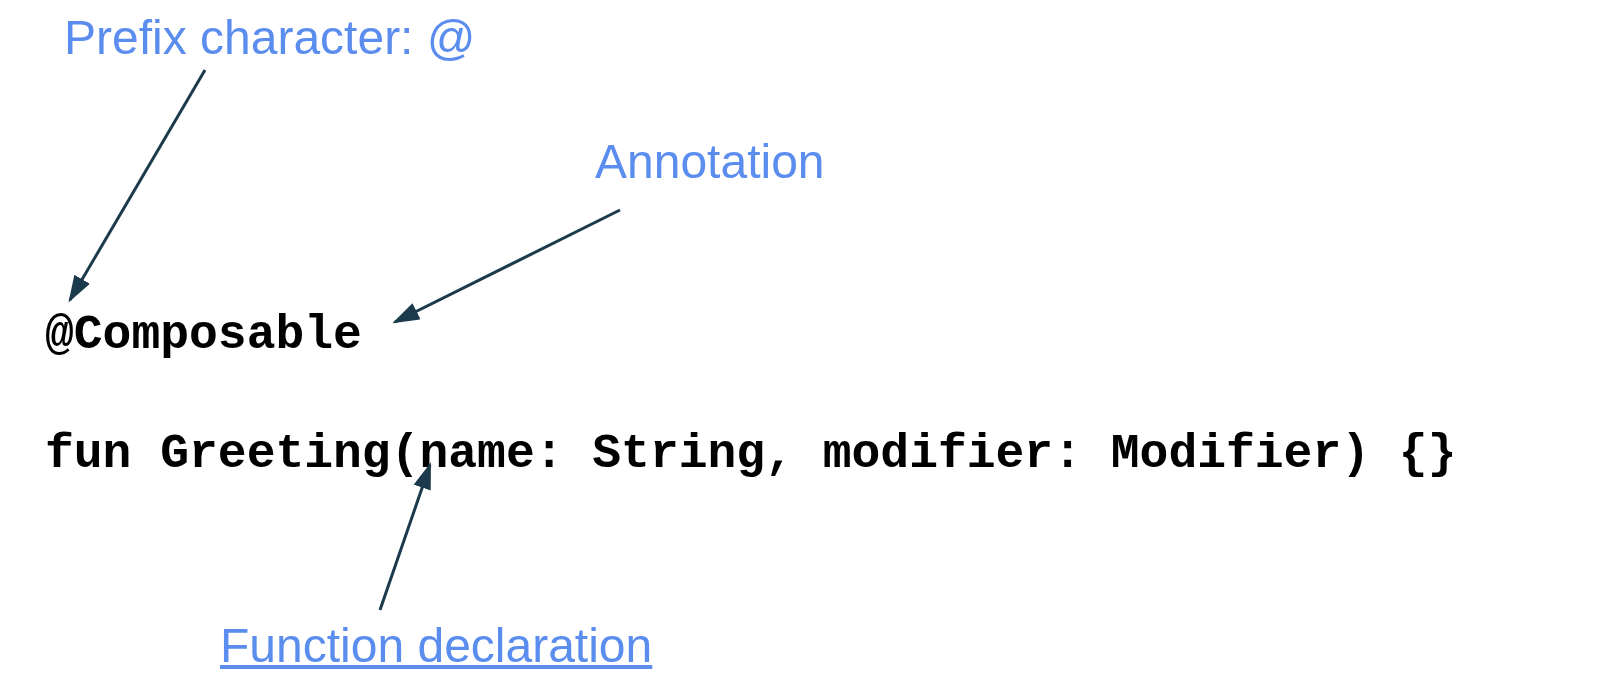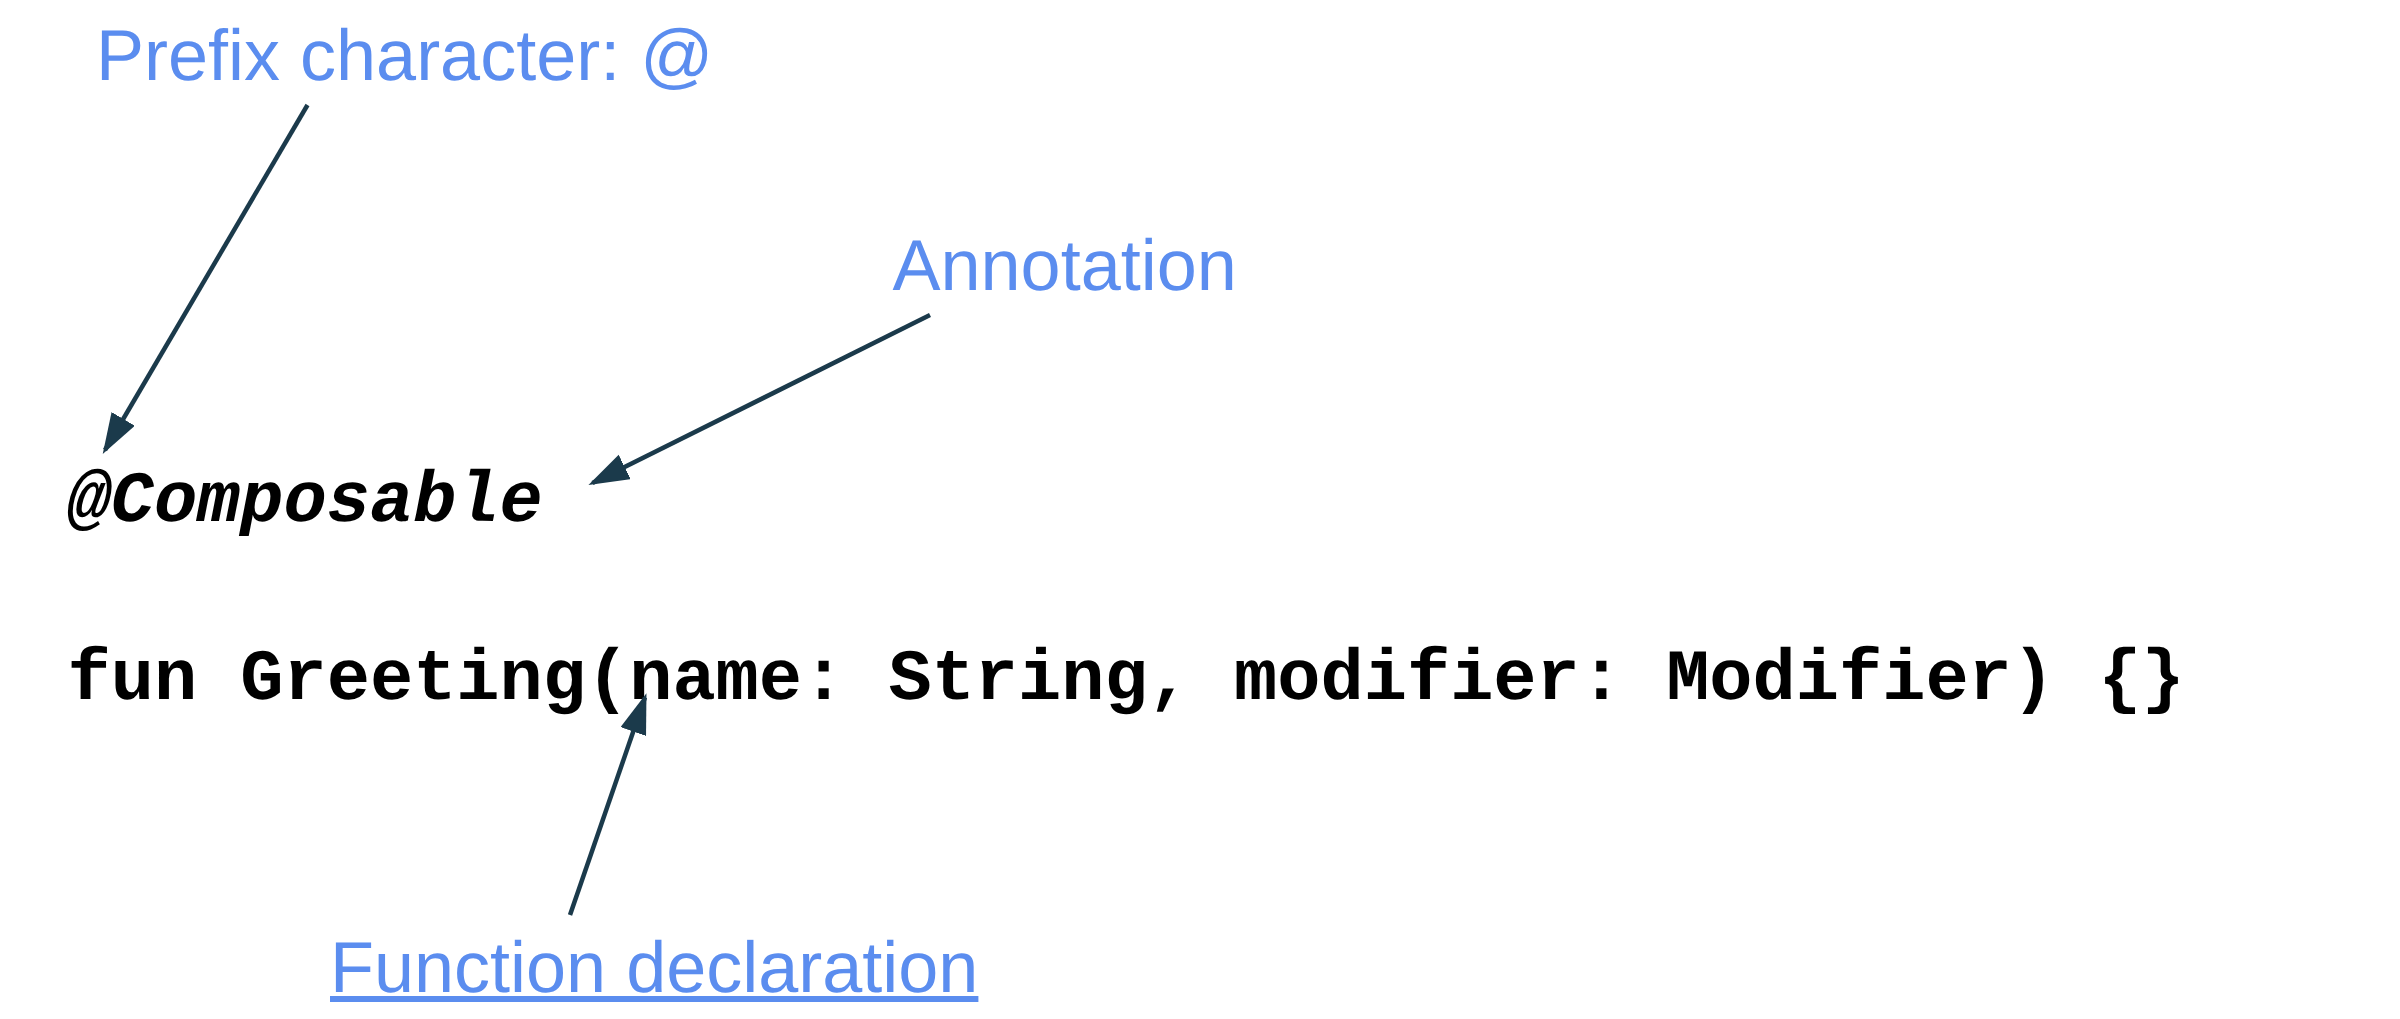--- a/index.html
+++ b/index.html
@@ -24,41 +24,40 @@
       position: absolute;
       font-family: 'Courier New', Courier, monospace;
       font-weight: bold;
       color: #000;
       font-size: 48px;
       white-space: nowrap;
     }
     .annotation-line {
       left: 45px;
       top: 308px;
-      font-style: italic;
     }
     .function-line {
       left: 45px;
       top: 405px;
       margin-top: 22px;
     }
     svg.arrows {
       position: absolute;
       top: 0;
       left: 0;
       width: 1600px;
       height: 679px;
       pointer-events: none;
     }
   </style>
 </head>
 <body>
 
 <div class="label" style="left: 64px; top: 10px;">Prefix character: @</div>
-<div class="label" style="left: 595px; top: 150px;">Annotation</div>
+<div class="label" style="left: 595px; top: 134px;">Annotation</div>
 <div class="label" style="left: 220px; top: 618px; text-decoration: underline;">Function declaration</div>
 
 <div class="code-line annotation-line">@Composable</div>
 <div class="code-line function-line">fun Greeting(name: String, modifier: Modifier) {}</div>
 
 <svg class="arrows">
   <defs>
     <marker id="arrowhead" markerWidth="10" markerHeight="10" refX="8" refY="3" orient="auto" markerUnits="strokeWidth">
       <path d="M0,0 L0,6 L9,3 z" fill="#1B3A4B"></path>
     </marker>

